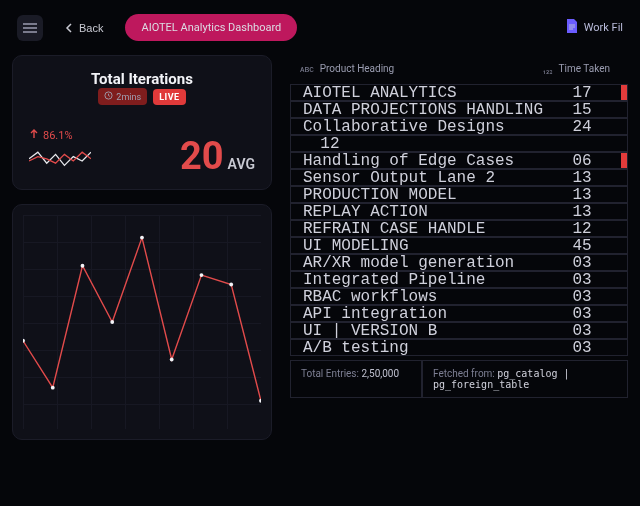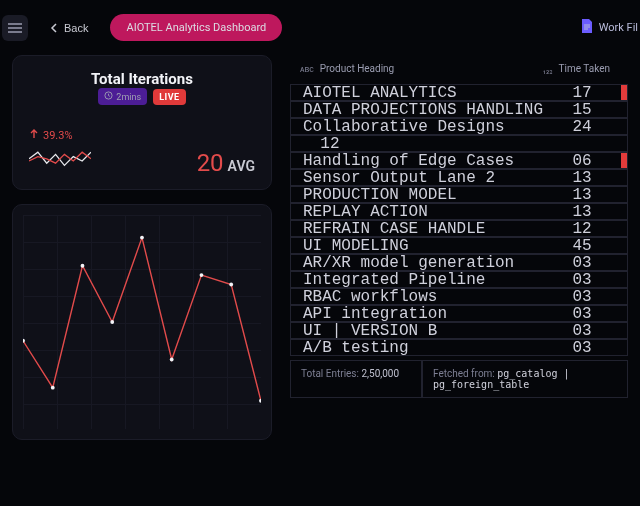--- a/index.html
+++ b/index.html
@@ -7,21 +7,21 @@
   body {
     background: #05060a;
     color: #e8e9ed;
     font-family: -apple-system, BlinkMacSystemFont, "Segoe UI", Roboto, sans-serif;
     font-size: 11px;
   }
   
   .header {
     display: flex;
     align-items: center;
-    padding: 14px 2px;
+    padding: 14px 17px;
     gap: 12px;
   }
   .menu-btn {
     width: 26px; height: 26px;
     background: #1a1b26;
     border-radius: 6px;
     display:flex; align-items:center; justify-content:center;
     cursor:pointer;
   }
   .back-btn {
@@ -56,21 +56,21 @@
     border-radius:10px;
     padding:14px 16px;
   }
   
   .ti-head {
     display:flex; align-items:center; justify-content:space-between;flex-direction:column;
   }
   .ti-title { font-size:15px; font-weight:700; color:#f2f3f7; }
   .badges { display:flex; gap:6px; align-items:center; }
   .badge-gray {
-    background:#4c1d95;
+    background:#7f1d1d;
     color:#9fa1b2;
     font-size:9px;
     padding:3px 6px;
     border-radius:4px;
     display:flex; align-items:center; gap:3px;
   }
   .badge-red {
     background:#e03a3a;
     color:#fff;
     font-size:9px; font-weight:700;
@@ -87,21 +87,21 @@
     color:#e24b4b;
     font-size:11px;
     display:flex; align-items:center; gap:4px;
   }
   .mini-spark { margin-top:8px; }
   .ti-value {
     display:flex; align-items:baseline; gap:4px;
   }
   .ti-num {
     color:#e24b4b;
-    font-size:24px; font-weight:400;
+    font-size:38px; font-weight:700;
     line-height:1;
   }
   .ti-avg {
     color:#c9cad3;
     font-size:14px; font-weight:600;
   }
   
   .chart-card { height:236px; padding:10px; position:relative; }
   .chart-grid {
     position:absolute; inset:10px;
@@ -201,21 +201,21 @@
         </div>
       </div>
       <div class="ti-body">
         <div>
           <div class="ti-pct">
             <span>
               <svg width="10" height="10" viewBox="0 0 10 10">
                   <path d="M5 9V1M2 4l3-3 3 3" stroke="#e24b4b" stroke-width="1.4" fill="none"></path>
                 </svg>
             </span>
-            <span>39.3%</span>
+            <span>86.1%</span>
           </div>
           <div class="mini-spark">
             <svg id="spark-svg" width="62" height="22" viewBox="0 0 62 22">
                 <path d="M0 8.8 L8.857142857142856 2.1999999999999993 L17.71428571428571 13.2 L26.57142857142857 4.399999999999999 L35.42857142857142 15.4 L44.285714285714285 6.600000000000001 L53.14285714285714 11 L62 2.1999999999999993 " stroke="#e8e9ed" stroke-width="1.3" fill="none"></path>
                 <path d="M0 11 L8.857142857142856 6.600000000000001 L17.71428571428571 8.8 L26.57142857142857 13.2 L35.42857142857142 4.399999999999999 L44.285714285714285 11 L53.14285714285714 2.1999999999999993 L62 8.8 " stroke="#e24b4b" stroke-width="1.3" fill="none"></path>
               </svg>
           </div>
         </div>
         <div class="ti-value">
           <span class="ti-num">20</span>

